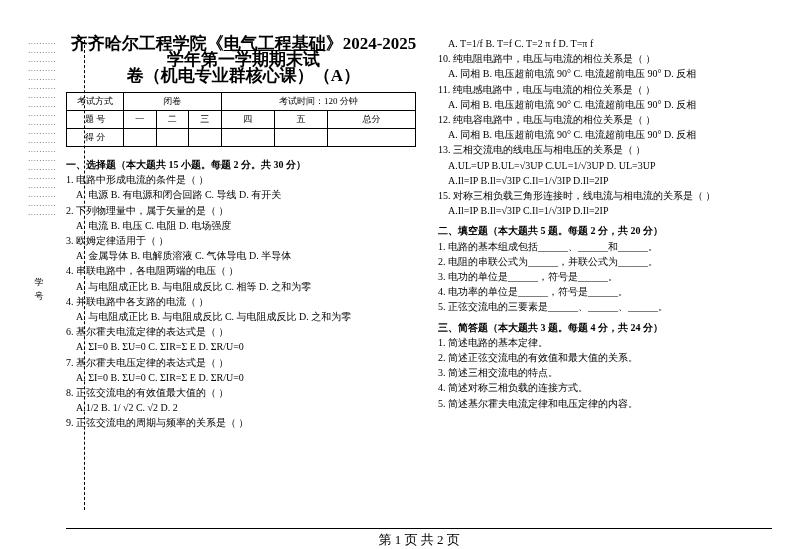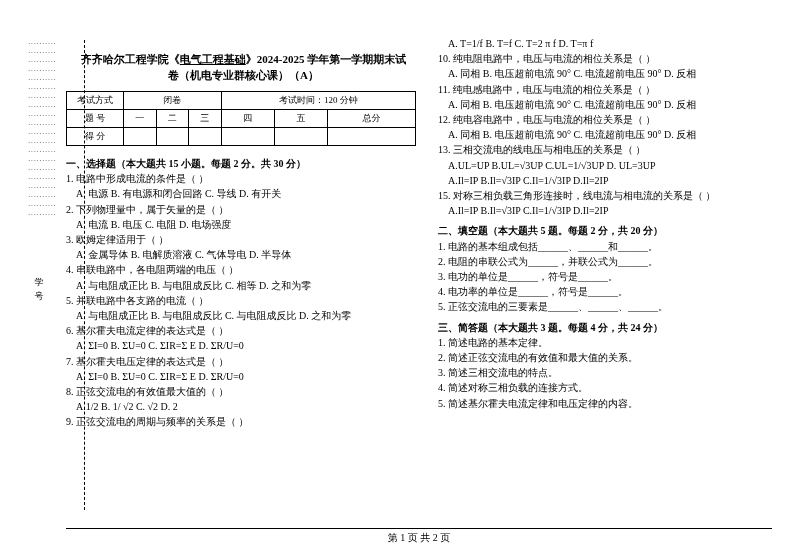--- a/index.html
+++ b/index.html
@@ -12,38 +12,38 @@
 
   
   .binding{position:absolute;left:28px;top:40px;width:52px;height:470px;}
   .binding .dots{position:absolute;left:0;top:0;width:52px;font-size:7px;line-height:9px;letter-spacing:.5px;color:#000;}
   .binding .vline{position:absolute;left:56px;top:0;width:0;height:470px;border-left:1px dashed #000;}
   .vlabel{position:absolute;writing-mode:vertical-rl;text-orientation:upright;font-size:9px;letter-spacing:2px;}
 
   .content{position:absolute;left:66px;top:36px;width:706px;height:500px;}
 
   .title{
-    text-align:center;font-weight:bold;font-size:11px;line-height:16px;
-    width:355px;margin:15px auto 0 0;
+    text-align:center;font-weight:bold;font-size:17px;line-height:16px;
+    width:355px;margin:0 auto 0 0;
   }
   .title u{text-decoration:underline;}
 
   table.hdr{border-collapse:collapse;margin-top:8px;width:350px;}
   table.hdr td{border:1px solid #000;font-size:9px;text-align:center;height:17px;padding:0 2px;}
   .h-left{width:52px;}
   .col{position:absolute;top:0;}
   .left-col{left:0;width:352px;}
   .right-col{left:372px;width:334px;}
 
   .sec{font-size:10px;line-height:15.2px;}
   .sec p{margin:0;}
   .sechead{font-weight:bold;margin-top:4px;}
   .opts{padding-left:10px;}
   .q{margin-top:0;}
-  .footer{position:absolute;left:0;top:492px;width:706px;text-align:center;font-size:10px;border-top:1px solid #000;padding-top:2px;}
+  .footer{position:absolute;left:0;top:492px;width:706px;text-align:center;font-size:13px;border-top:1px solid #000;padding-top:2px;}
 </style>
 </head>
 <body>
 
 <div class="page">
 
   <div class="binding">
     <div class="dots">·········· ·········· ·········· ·········· ·········· ·········· ·········· ·········· ·········· ·········· ·········· ·········· ·········· ·········· ·········· ·········· ·········· ·········· ·········· ··········</div>
     <div class="vline"></div>
     <div class="vlabel" style="left:4px;top:230px;">学 号：</div>
@@ -88,21 +88,21 @@
       <div class="sec" style="margin-top:10px;">
         <p class="sechead">一、选择题（本大题共 15 小题。每题 2 分。共 30 分）</p>
         <p class="q">1. 电路中形成电流的条件是（  ）</p>
         <p class="opts">A. 电源  B. 有电源和闭合回路   C. 导线   D. 有开关</p>
         <p class="q">2. 下列物理量中，属于矢量的是（  ）</p>
         <p class="opts">A. 电流  B. 电压   C. 电阻   D. 电场强度</p>
         <p class="q">3. 欧姆定律适用于（  ）</p>
         <p class="opts">A. 金属导体   B. 电解质溶液   C. 气体导电  D. 半导体</p>
         <p class="q">4. 串联电路中，各电阻两端的电压（  ）</p>
         <p class="opts">A. 与电阻成正比   B. 与电阻成反比   C. 相等   D. 之和为零</p>
-        <p class="q">5. 并联电路中各支路的电流（  ）</p>
+        <p class="q">4. 并联电路中各支路的电流（  ）</p>
         <p class="opts">A. 与电阻成正比   B. 与电阻成反比   C. 与电阻成反比   D. 之和为零</p>
         <p class="q">6. 基尔霍夫电流定律的表达式是（  ）</p>
         <p class="opts">A. ΣI=0   B. ΣU=0   C. ΣIR=Σ E   D. ΣR/U=0</p>
         <p class="q">7. 基尔霍夫电压定律的表达式是（  ）</p>
         <p class="opts">A. ΣI=0   B. ΣU=0   C. ΣIR=Σ E   D. ΣR/U=0</p>
         <p class="q">8. 正弦交流电的有效值最大值的（  ）</p>
         <p class="opts">A.1/2   B. 1/ √2   C. √2   D. 2</p>
         <p class="q">9. 正弦交流电的周期与频率的关系是（  ）</p>
       </div>
     </div>

